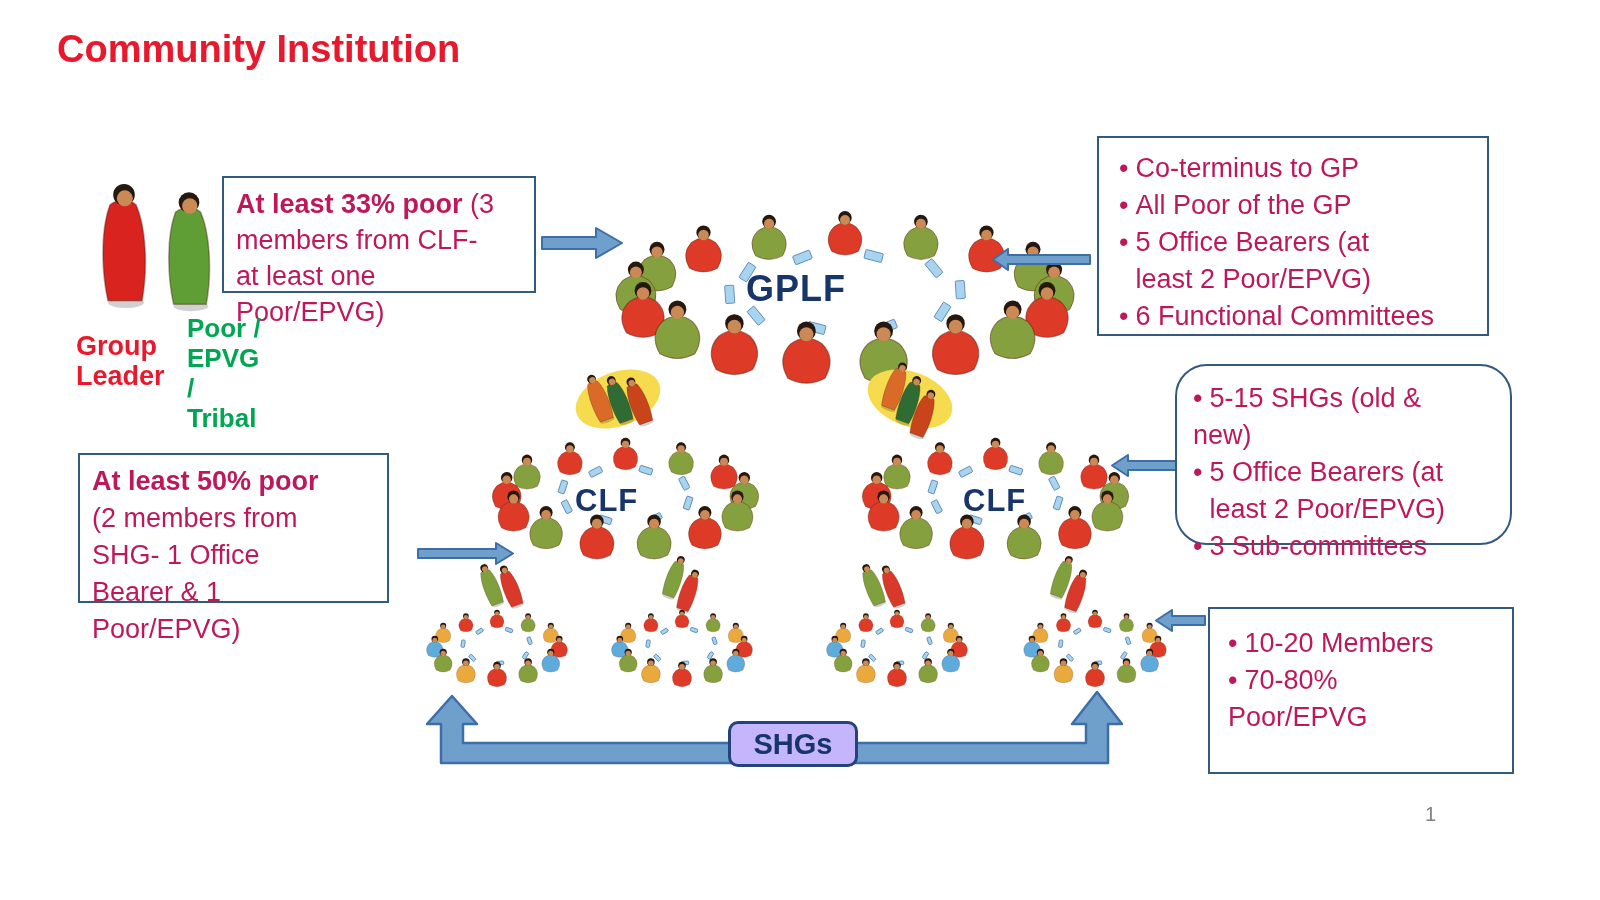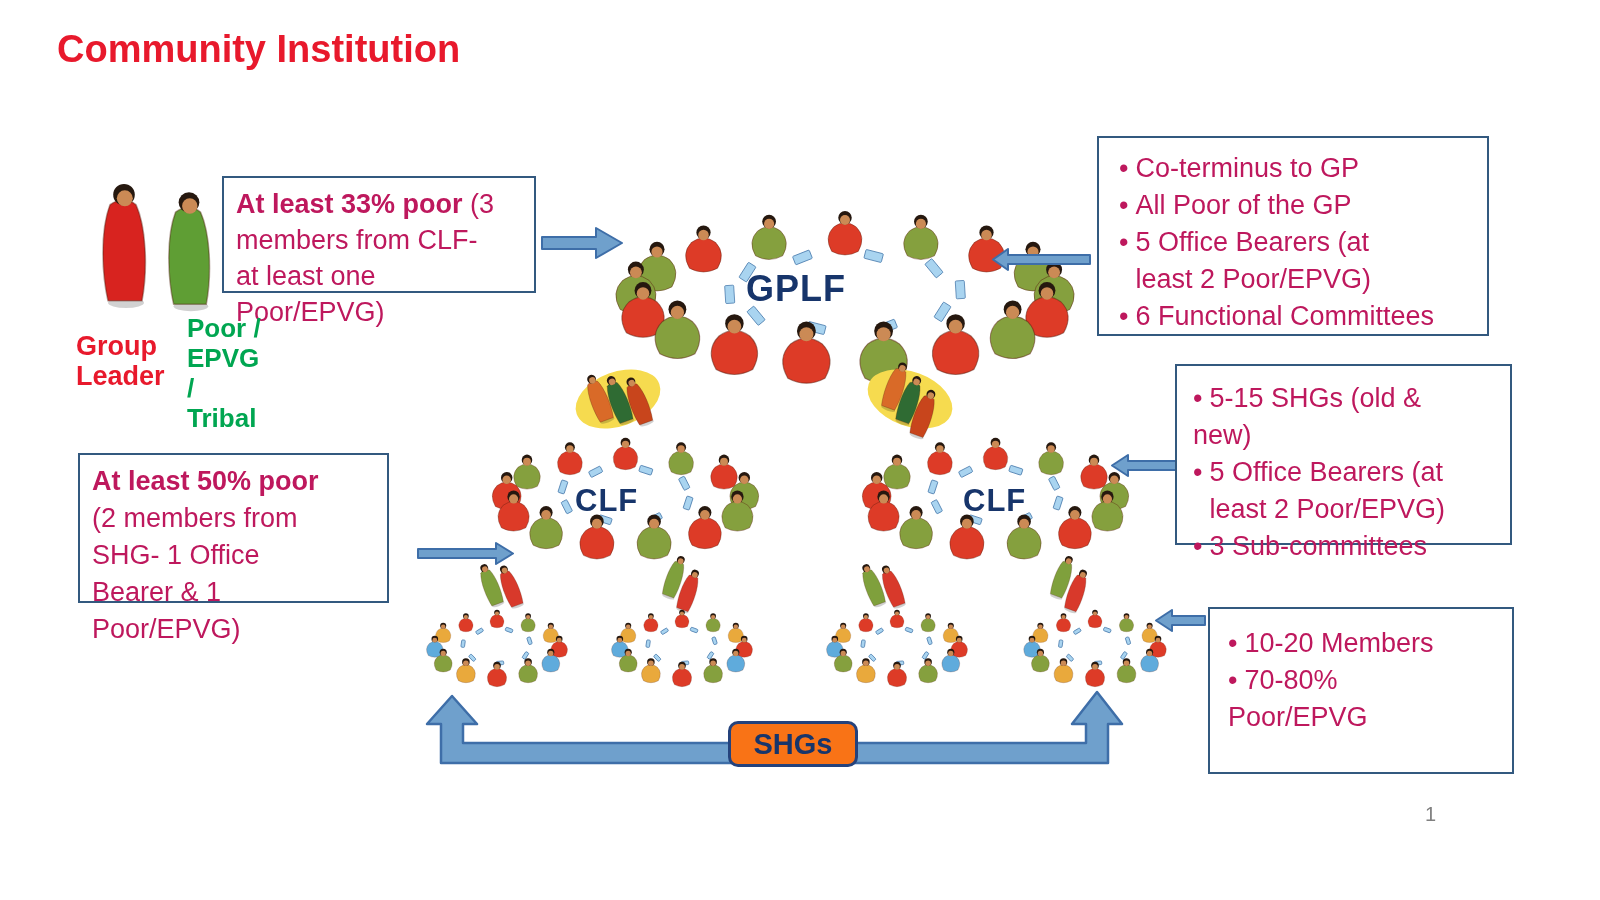--- a/index.html
+++ b/index.html
@@ -21,21 +21,21 @@
   .legend-red{position:absolute;left:76px;top:331px;font-size:27px;font-weight:bold;
               line-height:30px;color:var(--title-red,#e8192c);white-space:pre-line;z-index:4;}
   .legend-green{position:absolute;left:187px;top:313px;font-size:26px;font-weight:bold;
               line-height:30px;color:var(--poor-green,#00a651);white-space:pre-line;z-index:4;}
   
   .ring-label{position:absolute;color:var(--label-navy,#17356b);font-weight:bold;
               letter-spacing:1px;z-index:4;}
   .gplf-label{left:746px;top:268px;font-size:36px;}
   .clf-label-left{left:575px;top:483px;font-size:31px;}
   .clf-label-right{left:963px;top:483px;font-size:31px;}
-  .shgs-badge{position:absolute;left:728px;top:721px;width:124px;height:40px;background:#f97316;
+  .shgs-badge{position:absolute;left:728px;top:721px;width:124px;height:40px;background:#c4b5fd;
               border:3px solid #24427c;border-radius:10px;z-index:5;display:flex;
               align-items:center;justify-content:center;text-align:center;}
   .shgs-badge span{color:var(--label-navy,#17356b);font-size:29px;font-weight:bold;}
   .page-number{position:absolute;left:1425px;top:803px;font-size:20px;color:var(--page-gray,#808080);}
   .gfx{position:absolute;z-index:1;}
   #arrows{position:absolute;left:0;top:0;z-index:2;pointer-events:none;}
 </style>
 </head>
 <body>
 
@@ -837,21 +837,21 @@
     <div>
 
     <div class="bullet-item"><span class="dot">•</span><span class="btext">Co-terminus to GP</span></div>
         <div class="bullet-item"><span class="dot">•</span><span class="btext">All Poor of the GP</span></div>
         <div class="bullet-item"><span class="dot">•</span><span class="btext">5 Office Bearers (at
 least 2 Poor/EPVG)</span></div>
         <div class="bullet-item"><span class="dot">•</span><span class="btext">6 Functional Committees</span></div>
       </div>
   </div>
 
-  <div class="box box-c" style="left:1175px;top:364px;width:337px;height:181px;padding:14px 6px 0 16px;">
+  <div class="box box-c" style="left:1175px;top:364px;width:337px;height:181px;padding:14px 6px 0 16px;border-radius:32px;">
     <div>
 
     <div class="bullet-item"><span class="dot">•</span><span class="btext">5-15 SHGs (old &amp;
 new)</span></div>
         <div class="bullet-item"><span class="dot">•</span><span class="btext">5 Office Bearers (at
 least 2 Poor/EPVG)</span></div>
         <div class="bullet-item"><span class="dot">•</span><span class="btext">3 Sub-committees</span></div>
       </div>
   </div>
 

